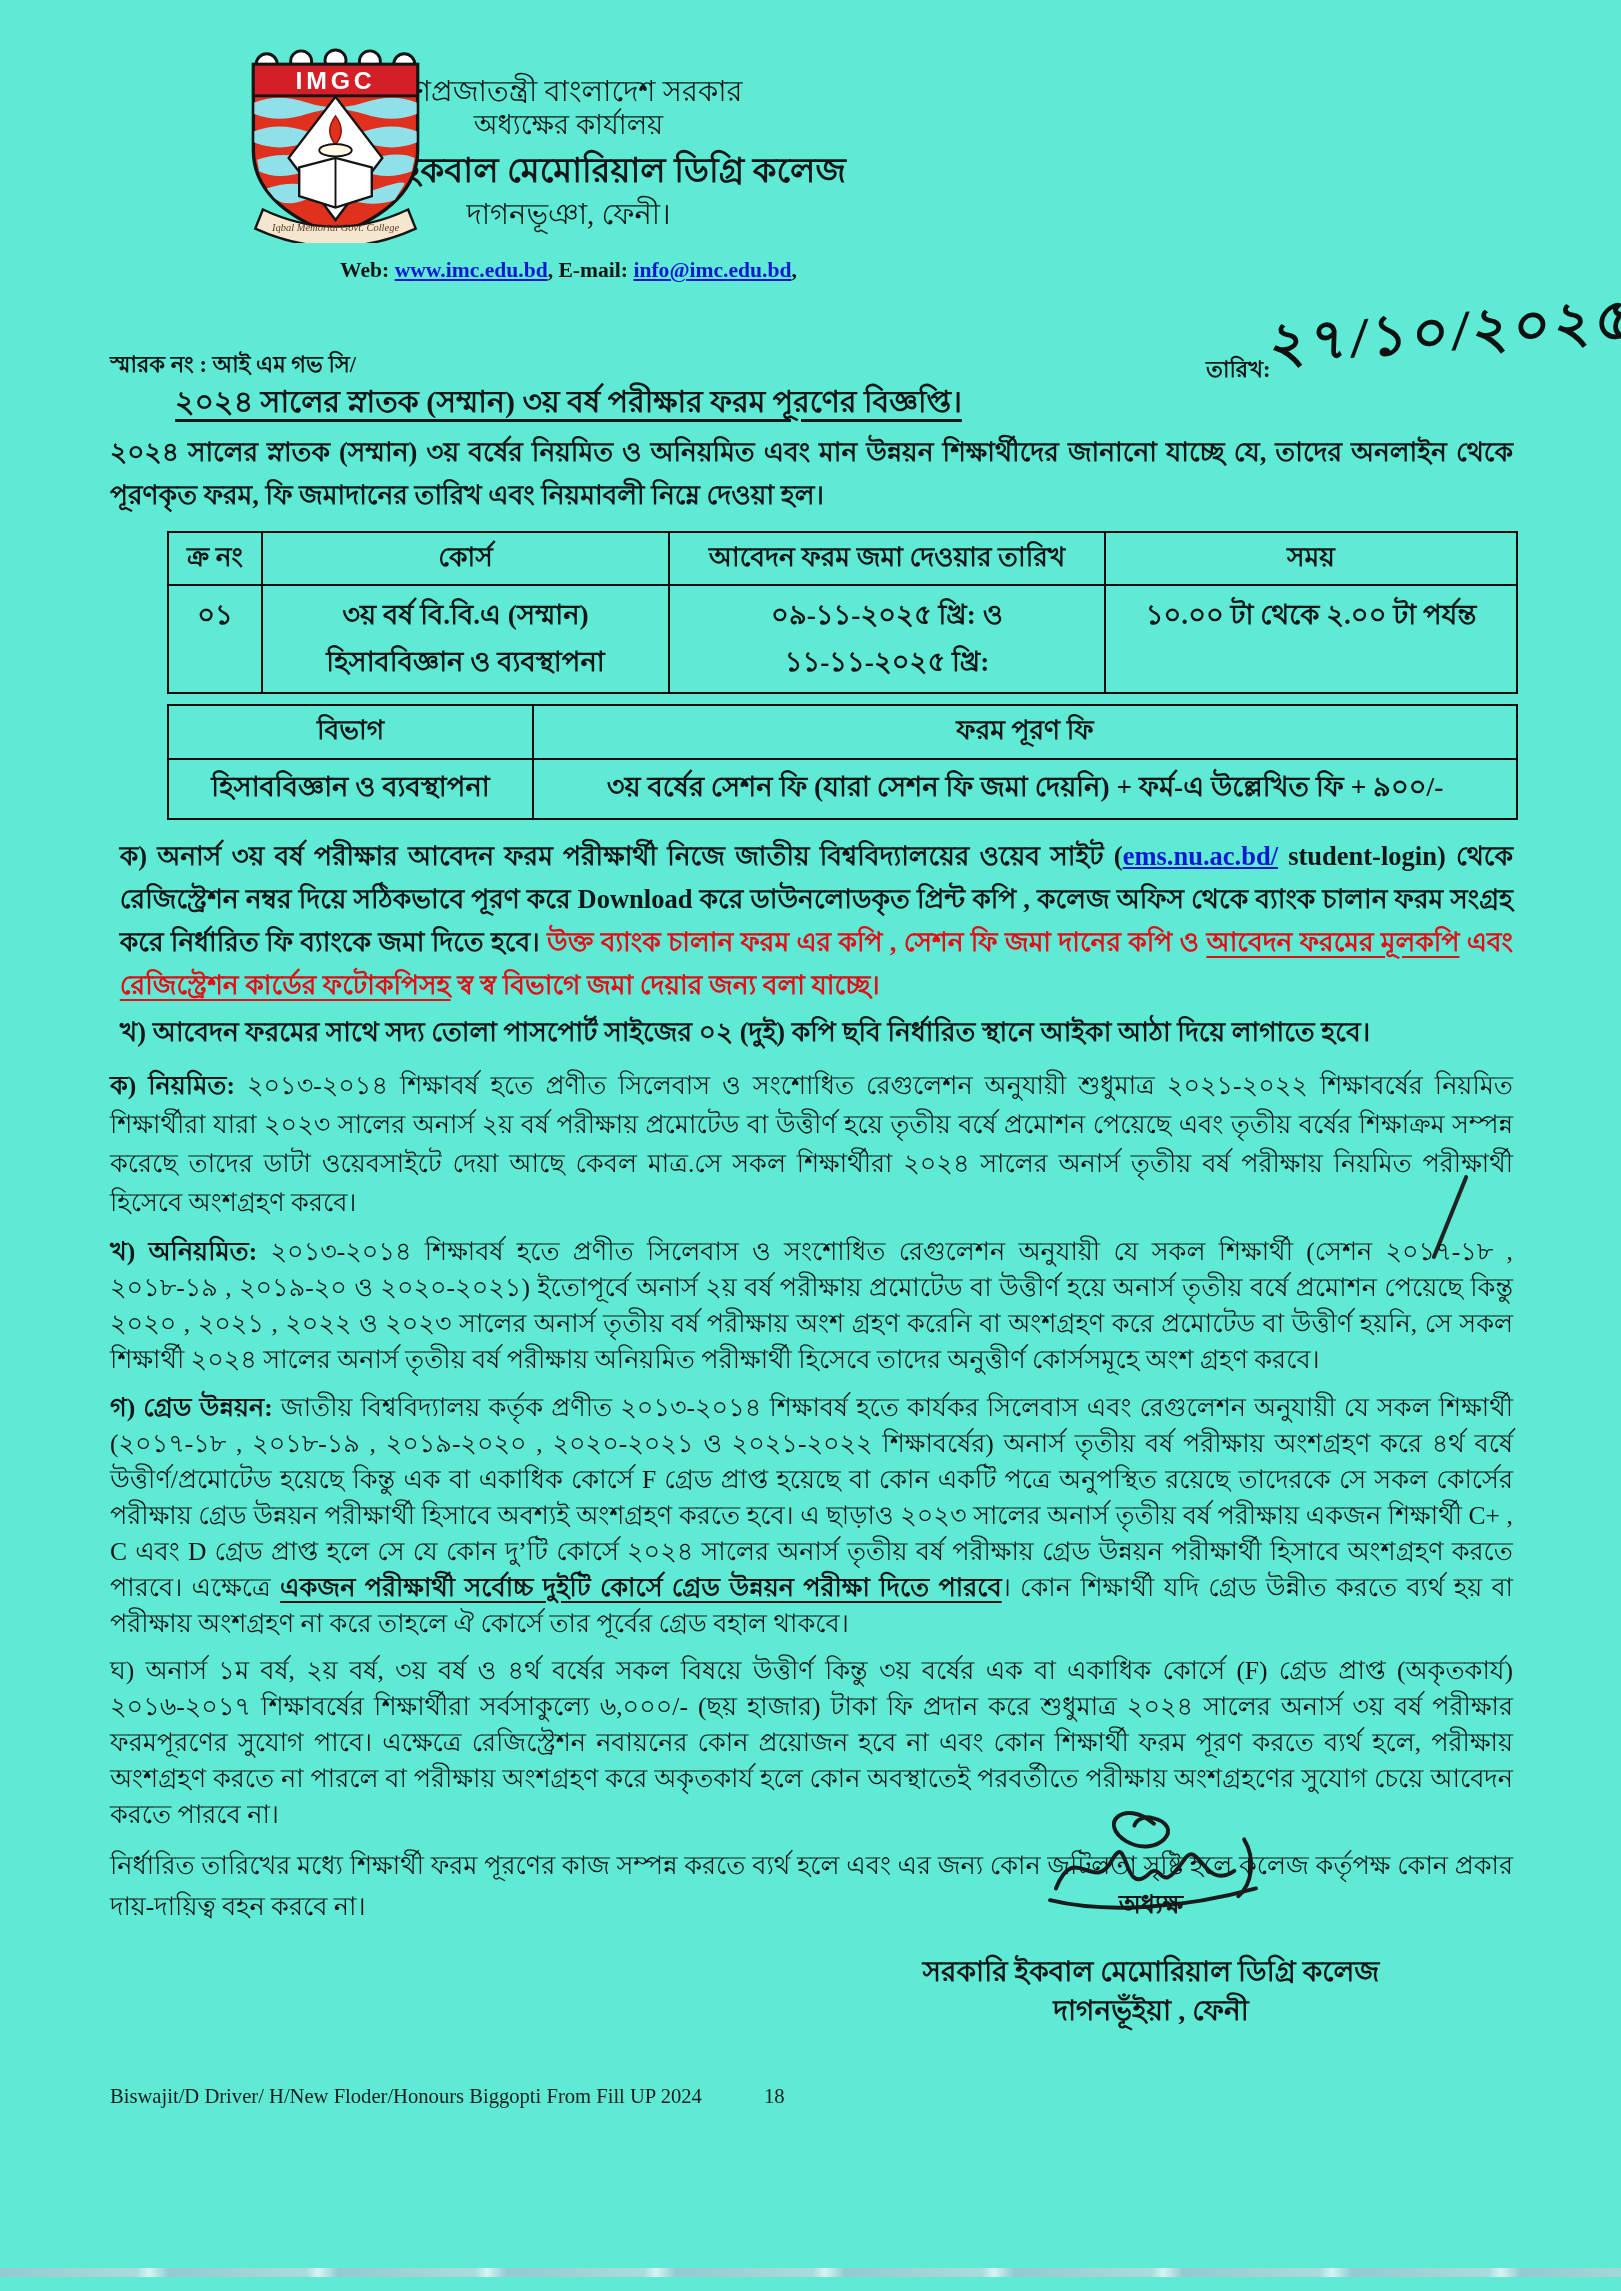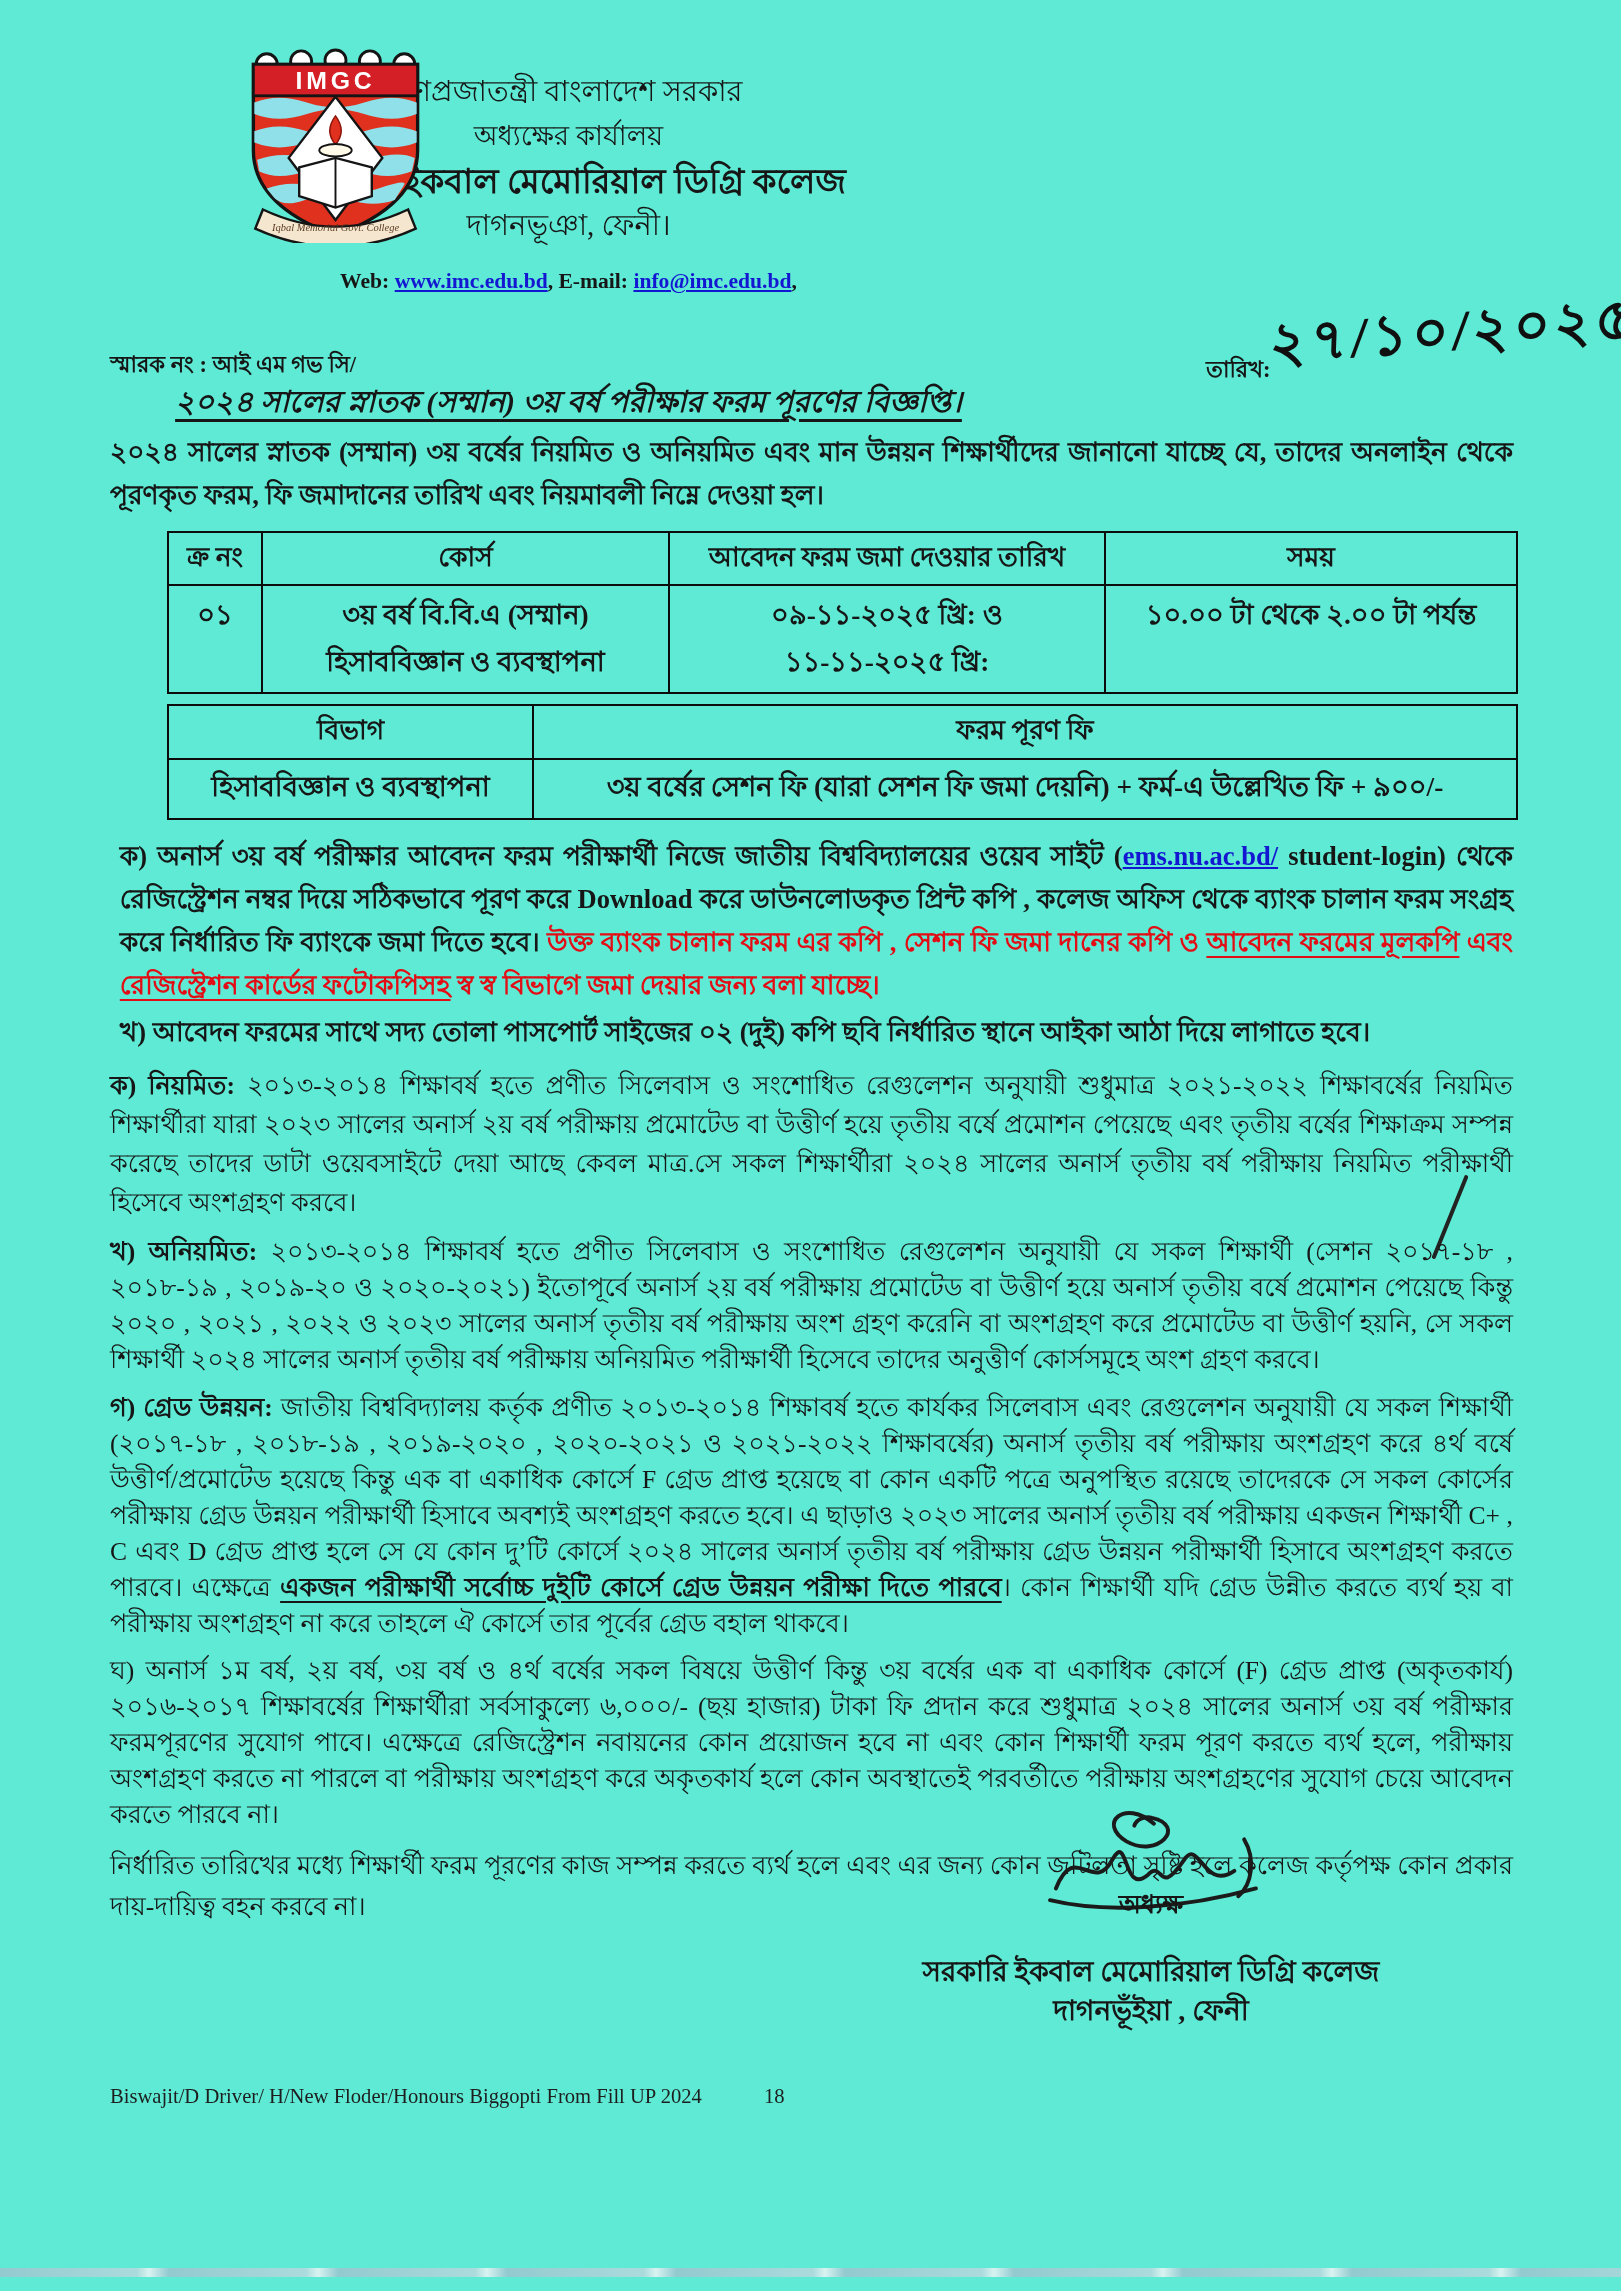--- a/index.html
+++ b/index.html
@@ -7,37 +7,37 @@
     position:relative;width:1621px;height:2292px;margin:0 auto;
     background:#5eead4;color:#161616;overflow:hidden;box-sizing:border-box;
     padding:0 108px 0 110px;
     font-family:"Liberation Serif","DejaVu Serif",serif;
   }
   
   .letterhead{position:relative;height:325px;}
   .crest{position:absolute;left:130px;top:47px;}
   .head-centre{margin-left:37px;width:843px;text-align:center;}
   .govt-line{padding-top:74px;font-size:29px;line-height:35px;}
-  .office-line{margin-top:11px;font-size:27.4px;line-height:33px;}
+  .office-line{margin-top:0;font-size:27.4px;line-height:33px;}
   .college-line{margin-top:7.8px;font-size:34px;line-height:41px;font-weight:bold;}
   .loc-line{margin-top:5.9px;font-size:29px;line-height:35px;}
   .web-line{margin-top:25.5px;font-size:21.6px;line-height:26.5px;font-weight:bold;}
   .lnk{color:#1417d2;text-decoration:underline;cursor:pointer;}
   
   .memo-row{position:relative;height:57px;}
   .memo-no{position:absolute;left:0;top:21.6px;font-size:22.5px;font-weight:bold;}
   .date-label{position:absolute;left:1096px;top:27.4px;font-size:22.5px;font-weight:bold;}
   .date-hand{
     position:absolute;left:1159px;top:-41px;width:461px;
     font-size:57px;font-weight:bold;letter-spacing:3.9px;white-space:nowrap;
     transform:rotate(-4deg) skewX(-6deg);color:#101010;
   }
   
   .title{margin-left:37px;width:843px;text-align:center;font-size:30px;font-weight:bold;
-         text-decoration:underline;text-underline-offset:6.9px;line-height:39px;font-style:italic;}
+         text-decoration:underline;text-underline-offset:6.9px;line-height:39px;}
   .intro{margin-top:10px;font-size:26.5px;font-weight:bold;line-height:43px;text-align:justify;}
   
   table{border-collapse:collapse;margin-left:57px;width:1349px;table-layout:fixed;}
   table,th,td{border:2.9px solid #0c0c0c;}
   th{font-size:26.5px;font-weight:bold;padding:3.9px 2px;text-align:center;}
   td{font-size:27.4px;font-weight:bold;text-align:center;vertical-align:top;padding:5.9px 3.9px;}
   .tbl1{margin-top:13.7px;}
   .tbl1 td{line-height:47px;}
   .tbl2{margin-top:9.8px;}
   .heading{margin-top:15.7px;font-size:27.4px;font-weight:bold;}

